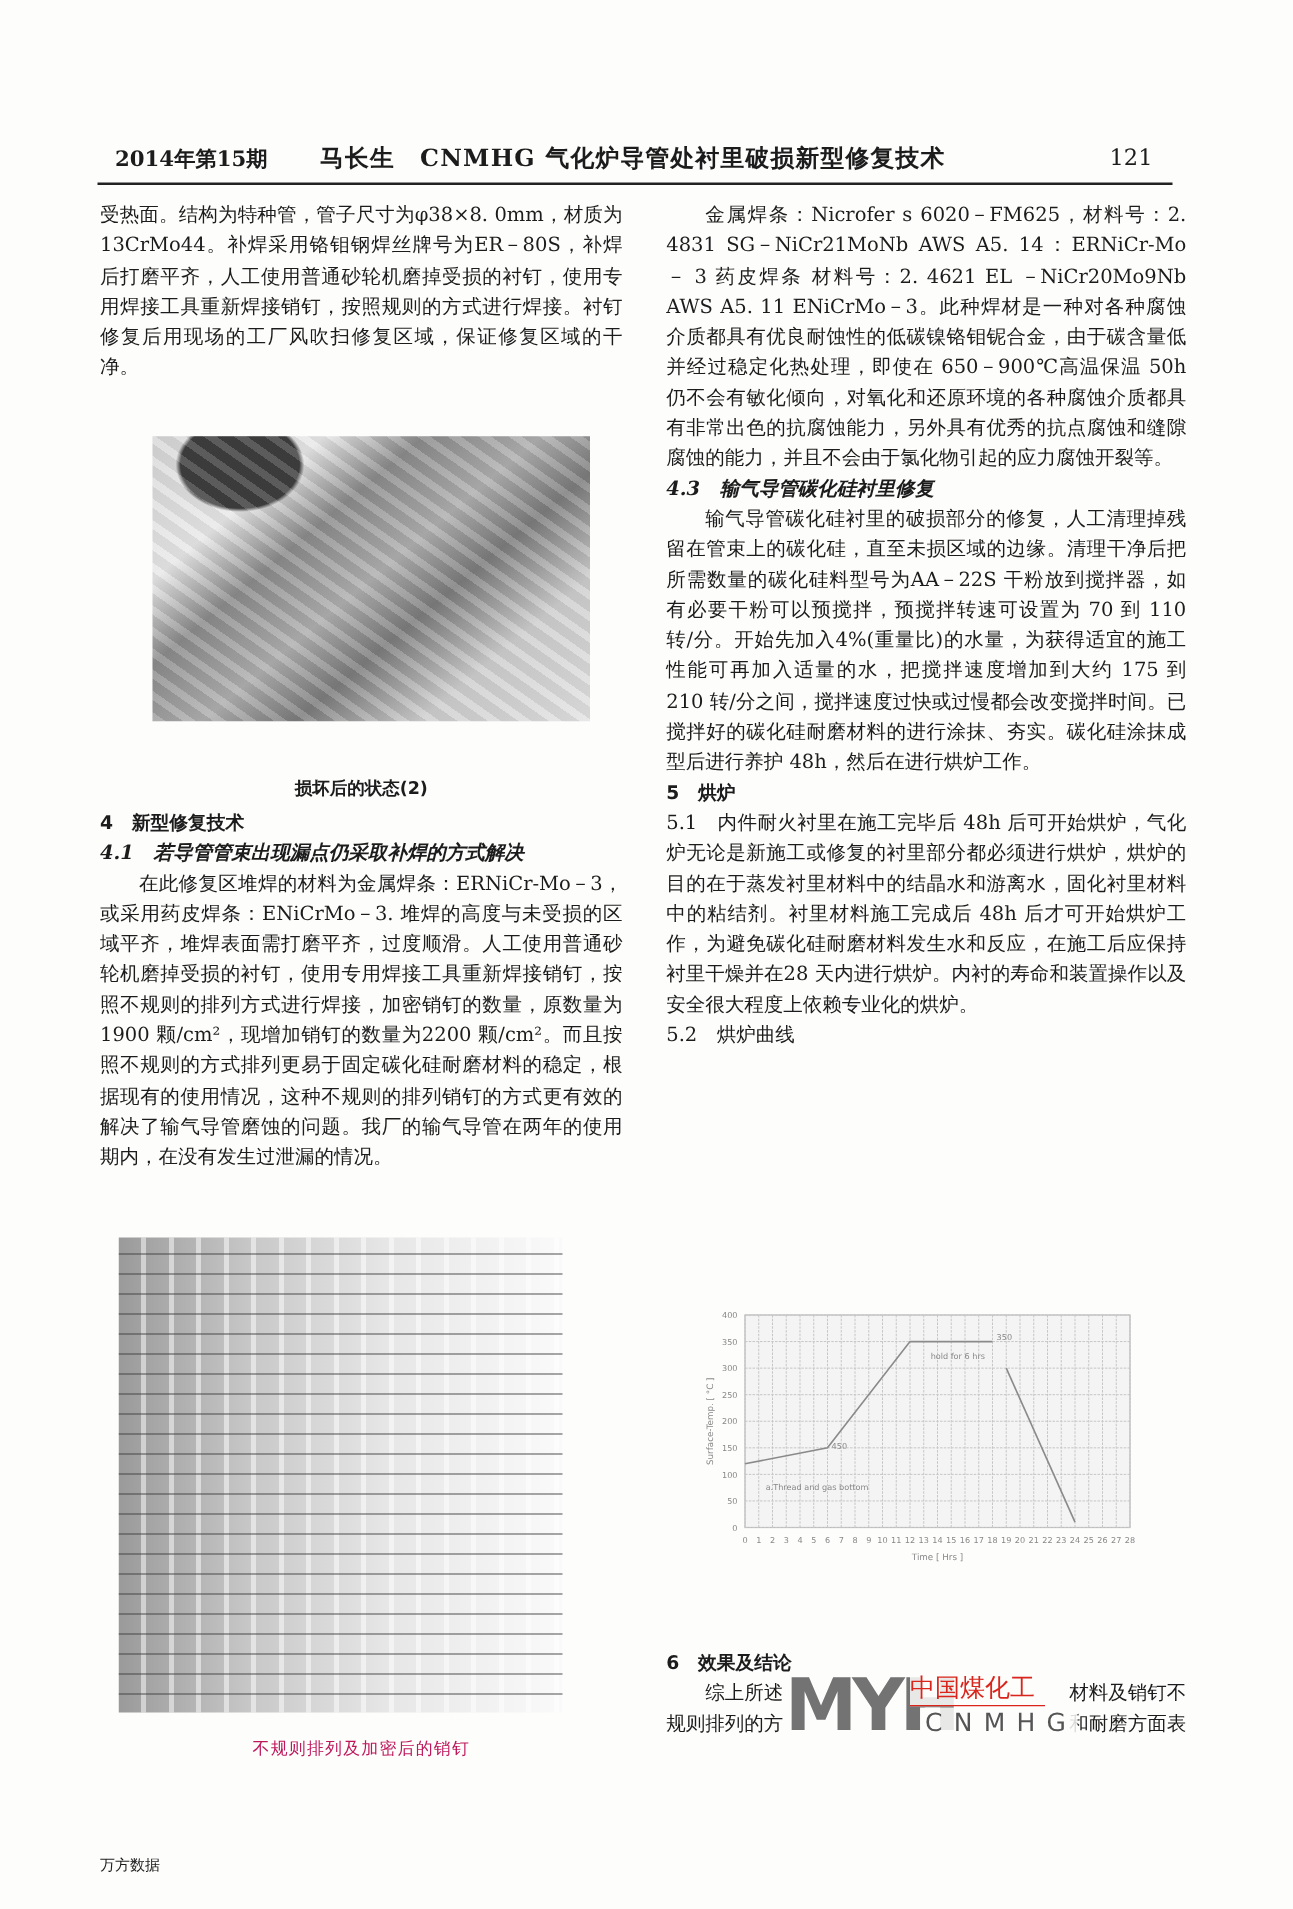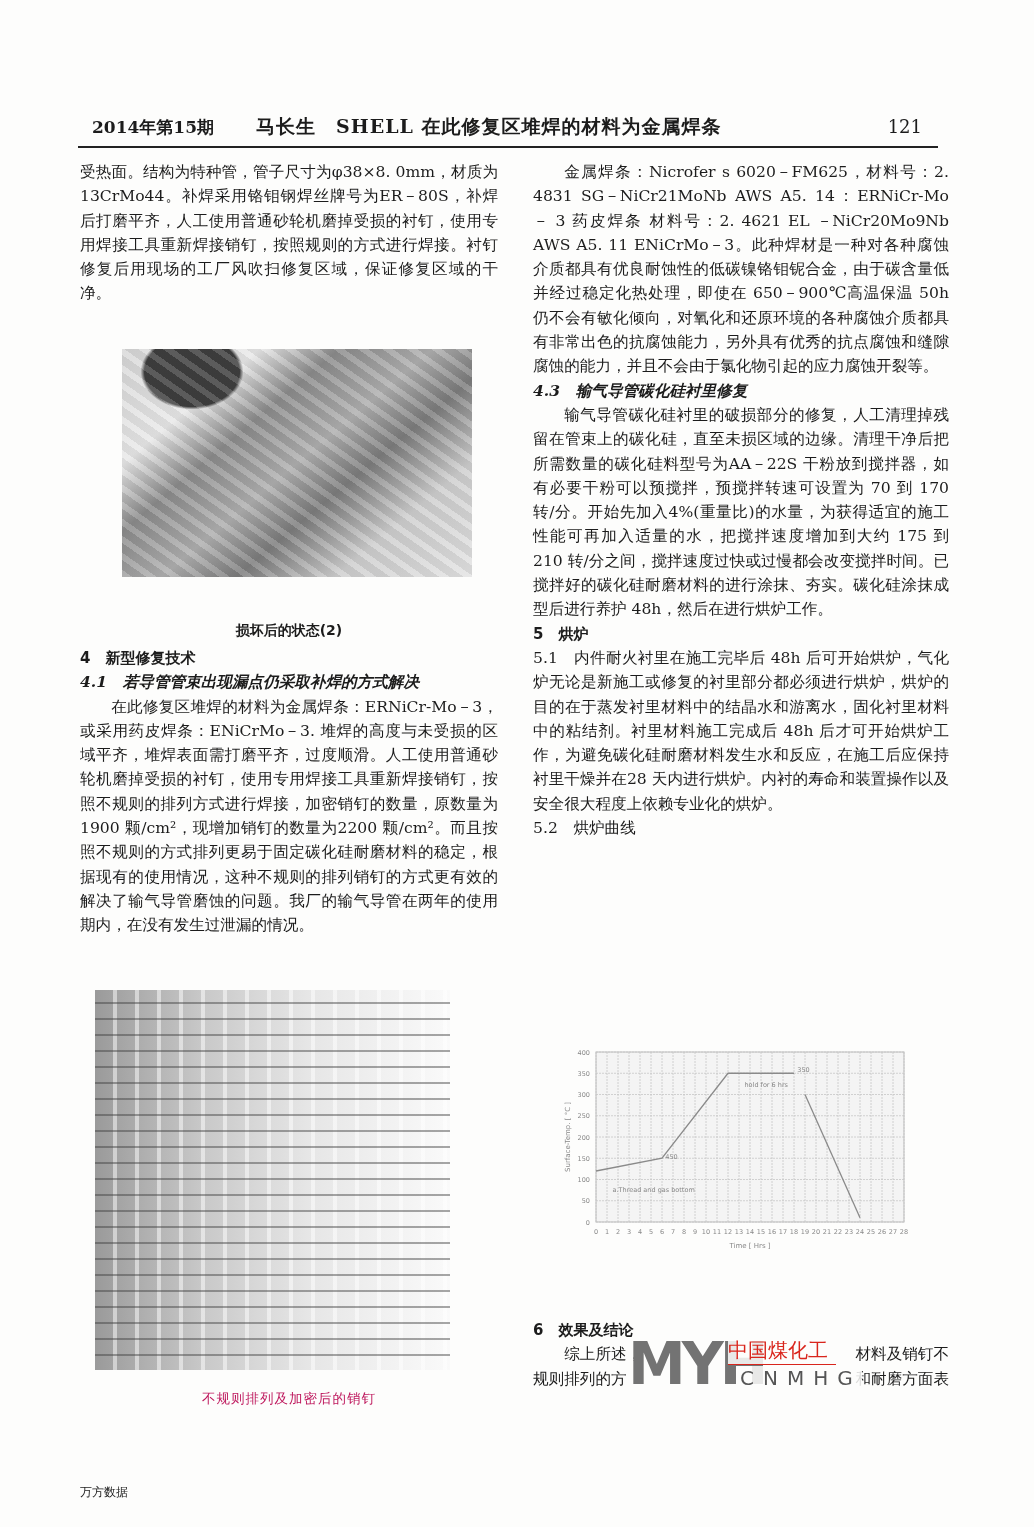--- a/index.html
+++ b/index.html
@@ -56,21 +56,21 @@
   .watermark { position: absolute; left: 628px; top: 1335px; width: 315px; height: 58px; }
   .wm-letters { position: absolute; left: 0; top: 0; font-family: "DejaVu Sans", sans-serif; font-weight: bold; font-size: 58px; color: #737373; line-height: 58px; letter-spacing: -4px; }
   .wm-cn { position: absolute; left: 100px; top: 2px; font-family: "DejaVu Sans", sans-serif; font-size: 20px; color: #d9251c; border-bottom: 1.5px solid #d9251c; padding-right: 8px; background: rgba(253,253,252,0.85); }
   .wm-en { position: absolute; left: 100px; top: 31px; font-family: "DejaVu Sans", sans-serif; font-size: 20px; color: #555; letter-spacing: 9px; background: rgba(253,253,252,0.85); margin-left: 12px; }
 </style>
 </head>
 <body>
 
 <div class="header">
   <span class="issue">2014年第15期</span>
-  <span class="title">马长生　SHELL 在此修复区堆焊的材料为金属焊条</span>
+  <span class="title">马长生　CNMHG 气化炉导管处衬里破损新型修复技术</span>
   <span class="page">121</span>
 </div>
 
 <div class="col left">
   <p>受热面。结构为特种管，管子尺寸为φ38×8. 0mm，材质为13CrMo44。补焊采用铬钼钢焊丝牌号为ER－80S，补焊后打磨平齐，人工使用普通砂轮机磨掉受损的衬钉，使用专用焊接工具重新焊接销钉，按照规则的方式进行焊接。衬钉修复后用现场的工厂风吹扫修复区域，保证修复区域的干净。</p>
 </div>
 
 <div class="photo photo1"></div>
 <div class="caption1">损坏后的状态(2)</div>
 
@@ -79,21 +79,21 @@
   <p class="h2">4.1　若导管管束出现漏点仍采取补焊的方式解决</p>
   <p class="indent">在此修复区堆焊的材料为金属焊条：ERNiCr-Mo－3，或采用药皮焊条：ENiCrMo－3. 堆焊的高度与未受损的区域平齐，堆焊表面需打磨平齐，过度顺滑。人工使用普通砂轮机磨掉受损的衬钉，使用专用焊接工具重新焊接销钉，按照不规则的排列方式进行焊接，加密销钉的数量，原数量为1900 颗/cm²，现增加销钉的数量为2200 颗/cm²。而且按照不规则的方式排列更易于固定碳化硅耐磨材料的稳定，根据现有的使用情况，这种不规则的排列销钉的方式更有效的解决了输气导管磨蚀的问题。我厂的输气导管在两年的使用期内，在没有发生过泄漏的情况。</p>
 </div>
 
 <div class="photo photo2"></div>
 <div class="caption2">不规则排列及加密后的销钉</div>
 
 <div class="col right">
   <p class="indent">金属焊条：Nicrofer s 6020－FM625，材料号：2. 4831 SG－NiCr21MoNb AWS A5. 14：ERNiCr-Mo － 3 药皮焊条 材料号：2. 4621 EL －NiCr20Mo9Nb AWS A5. 11 ENiCrMo－3。此种焊材是一种对各种腐蚀介质都具有优良耐蚀性的低碳镍铬钼铌合金，由于碳含量低并经过稳定化热处理，即使在 650－900℃高温保温 50h 仍不会有敏化倾向，对氧化和还原环境的各种腐蚀介质都具有非常出色的抗腐蚀能力，另外具有优秀的抗点腐蚀和缝隙腐蚀的能力，并且不会由于氯化物引起的应力腐蚀开裂等。</p>
   <p class="h2">4.3　输气导管碳化硅衬里修复</p>
-  <p class="indent">输气导管碳化硅衬里的破损部分的修复，人工清理掉残留在管束上的碳化硅，直至未损区域的边缘。清理干净后把所需数量的碳化硅料型号为AA－22S 干粉放到搅拌器，如有必要干粉可以预搅拌，预搅拌转速可设置为 70 到 170 转/分。开始先加入4%(重量比)的水量，为获得适宜的施工性能可再加入适量的水，把搅拌速度增加到大约 175 到 210 转/分之间，搅拌速度过快或过慢都会改变搅拌时间。已搅拌好的碳化硅耐磨材料的进行涂抹、夯实。碳化硅涂抹成型后进行养护 48h，然后在进行烘炉工作。</p>
+  <p class="indent">输气导管碳化硅衬里的破损部分的修复，人工清理掉残留在管束上的碳化硅，直至未损区域的边缘。清理干净后把所需数量的碳化硅料型号为AA－22S 干粉放到搅拌器，如有必要干粉可以预搅拌，预搅拌转速可设置为 70 到 110 转/分。开始先加入4%(重量比)的水量，为获得适宜的施工性能可再加入适量的水，把搅拌速度增加到大约 175 到 210 转/分之间，搅拌速度过快或过慢都会改变搅拌时间。已搅拌好的碳化硅耐磨材料的进行涂抹、夯实。碳化硅涂抹成型后进行养护 48h，然后在进行烘炉工作。</p>
   <p class="h1">5　烘炉</p>
   <p>5.1　内件耐火衬里在施工完毕后 48h 后可开始烘炉，气化炉无论是新施工或修复的衬里部分都必须进行烘炉，烘炉的目的在于蒸发衬里材料中的结晶水和游离水，固化衬里材料中的粘结剂。衬里材料施工完成后 48h 后才可开始烘炉工作，为避免碳化硅耐磨材料发生水和反应，在施工后应保持衬里干燥并在28 天内进行烘炉。内衬的寿命和装置操作以及安全很大程度上依赖专业化的烘炉。</p>
   <p>5.2　烘炉曲线</p>
 </div>
 
 <div class="chart-wrap">
   <svg id="chart" width="360" height="240">
       <rect x="38" y="12" width="308" height="170" fill="#f4f4f4" stroke="#bbb" stroke-width="1"></rect>
       <line x1="38" y1="12" x2="38" y2="182" stroke="#c6c6c6" stroke-width="0.8" stroke-dasharray="2,1"></line>
       <text x="38" y="194" font-size="6.5" text-anchor="middle">0</text>

